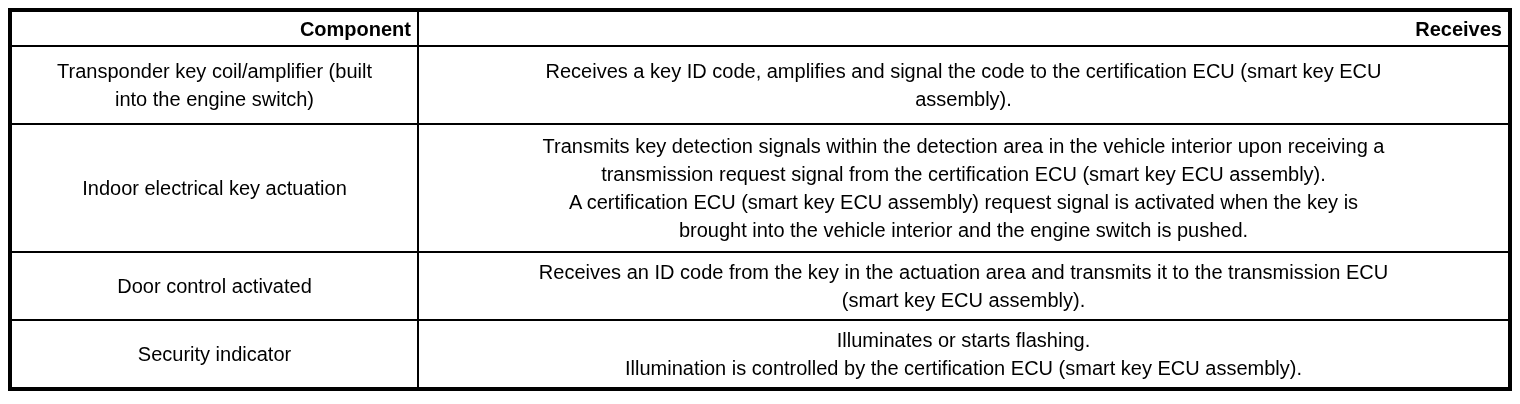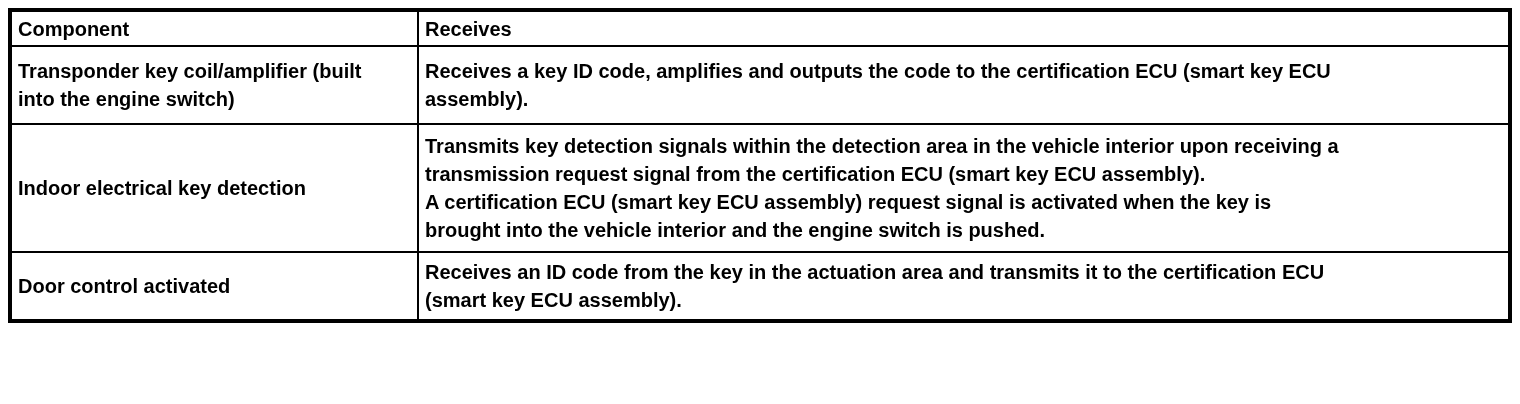--- a/index.html
+++ b/index.html
@@ -26,28 +26,28 @@
   th, td {
     border: 2px solid #000000;
     font-size: 20px;
     line-height: 28px;
     padding: 2px 6px;
     vertical-align: middle;
     overflow: hidden;
   }
   th {
     font-weight: bold;
-    text-align: left;
+    text-align: right;
     height: 29px;
     padding: 2px 6px;
   }
   td {
     white-space: pre-line;
-    text-align: left;
-    font-weight: bold;
+    text-align: center;
+    font-weight: normal;
   }
   tr.r0 td { height: 72px; }
   tr.r1 td { height: 122px; }
   tr.r2 td { height: 62px; }
   tr.r3 td { height: 62px; }
 </style>
 </head>
 <body>
 
 <div class="doc">
@@ -59,30 +59,35 @@
     <thead>
       <tr>
         <th>Component</th>
         <th>Receives</th>
       </tr>
     </thead>
     <tbody>
       <tr class="r0">
         <td>Transponder key coil/amplifier (built
 into the engine switch)</td>
-        <td>Receives a key ID code, amplifies and outputs the code to the certification ECU (smart key ECU
+        <td>Receives a key ID code, amplifies and signal the code to the certification ECU (smart key ECU
 assembly).</td>
       </tr>
       <tr class="r1">
-        <td>Indoor electrical key detection</td>
+        <td>Indoor electrical key actuation</td>
         <td>Transmits key detection signals within the detection area in the vehicle interior upon receiving a
 transmission request signal from the certification ECU (smart key ECU assembly).
 A certification ECU (smart key ECU assembly) request signal is activated when the key is
 brought into the vehicle interior and the engine switch is pushed.</td>
       </tr>
       <tr class="r2">
         <td>Door control activated</td>
-        <td>Receives an ID code from the key in the actuation area and transmits it to the certification ECU
+        <td>Receives an ID code from the key in the actuation area and transmits it to the transmission ECU
 (smart key ECU assembly).</td>
+      </tr>
+      <tr class="r3">
+        <td>Security indicator</td>
+        <td>Illuminates or starts flashing.
+Illumination is controlled by the certification ECU (smart key ECU assembly).</td>
       </tr>
     </tbody>
   </table>
 </div>
 
 </body></html>

